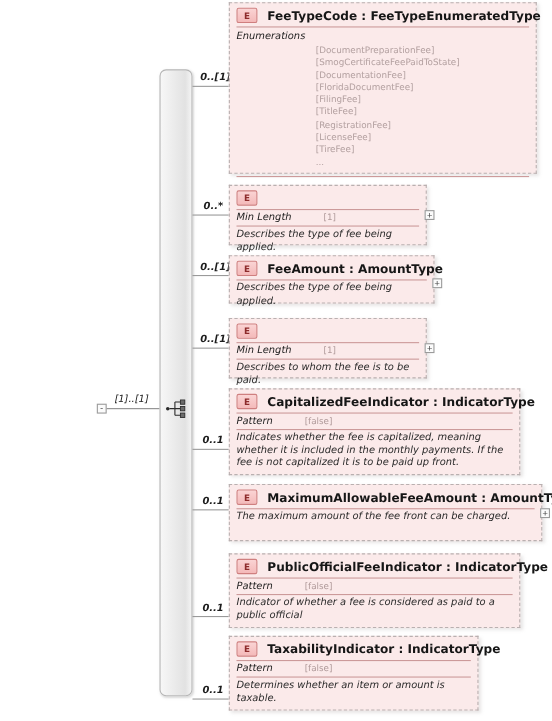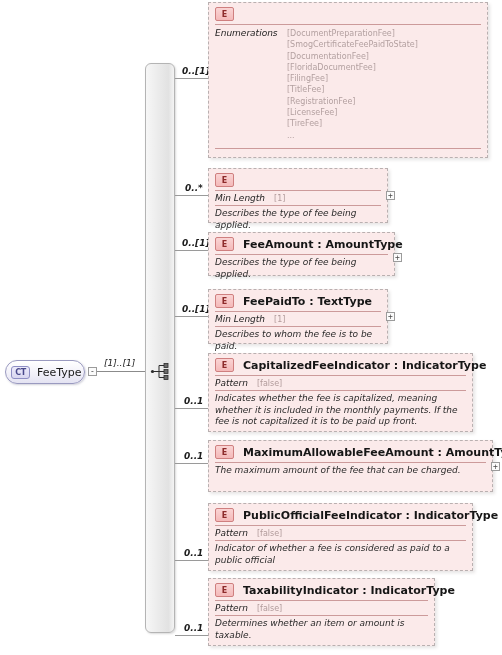--- a/index.html
+++ b/index.html
@@ -153,20 +153,21 @@
   .divider {
     height: 1px;
     background: #cc9a9a;
     margin: 0 6px;
   }
   .facet-row {
     display: flex;
     align-items: baseline;
     padding: 2px 6px 2px 6px;
     white-space: nowrap;
+    gap: 20px;
   }
   .facet-name {
     font-size: 9px;
     font-style: italic;
     color: #1d1d1d;
   }
   .facet-value {
     margin-left: 9px;
     font-size: 8px;
     color: #b09a9a;
@@ -180,20 +181,21 @@
     font-style: italic;
     color: #1d1d1d;
     flex: none;
     width: 72px;
   }
   .enum-values {
     font-size: 8px;
     color: #b3a0a0;
     line-height: 11.3px;
     white-space: nowrap;
+    margin-top: 12px;
   }
   .annotation {
     font-size: 9px;
     font-style: italic;
     color: #2a2a2a;
     padding: 2px 6px 4px 6px;
     line-height: 11.5px;
   }
 
   
@@ -224,24 +226,20 @@
     text-align: center;
     color: #4a4a4a;
     font-family: "DejaVu Sans Mono", monospace;
   }
 </style>
 </head>
 <body>
 
 <div id="diagram">
 
-  <div class="ct-node">
-    <span class="ct-badge">CT</span>
-    <span class="ct-label">FeeType</span>
-  </div>
   <div class="toggle-box toggle-ct">-</div>
   <div class="ct-link"></div>
   <div class="ct-card">[1]..[1]</div>
 
   <div class="seq-bar"></div>
   <svg class="seq-icon" viewBox="0 0 22 17">
     <circle cx="2.5" cy="8.5" r="1.6" fill="#2b2b2b"></circle>
     <line x1="4" y1="8.5" x2="9" y2="8.5" stroke="#2b2b2b" stroke-width="1"></line>
     <line x1="9" y1="2.5" x2="9" y2="14.5" stroke="#2b2b2b" stroke-width="1"></line>
     <line x1="9" y1="2.5" x2="14" y2="2.5" stroke="#2b2b2b" stroke-width="1"></line>
@@ -250,20 +248,21 @@
     <rect x="14" y="0.5" width="4" height="4" fill="#6b6b6b" stroke="#2b2b2b" stroke-width="0.8"></rect>
     <rect x="14" y="6.5" width="4" height="4" fill="#6b6b6b" stroke="#2b2b2b" stroke-width="0.8"></rect>
     <rect x="14" y="12.5" width="4" height="4" fill="#6b6b6b" stroke="#2b2b2b" stroke-width="0.8"></rect>
   </svg>
 
   <div class="hline" style="left:175px; top:78px; width:33px;"></div>
   <div class="card" style="left:182px; top:66px;">0..[1]</div>
   <div class="node" style="left:208px; top:2px; width:280px; height:156px;">
     <div class="node-header">
       <span class="e-badge">E</span>
+      <span class="node-title">FeeTypeCode : FeeTypeEnumeratedType</span>
     </div>
     <div class="divider"></div>
     <div class="enum-row">
       <span class="enum-label">Enumerations</span>
       <span class="enum-values"><span>[DocumentPreparationFee]</span><br><span>[SmogCertificateFeePaidToState]</span><br><span>[DocumentationFee]</span><br><span>[FloridaDocumentFee]</span><br><span>[FilingFee]</span><br><span>[TitleFee]</span><br><span>[RegistrationFee]</span><br><span>[LicenseFee]</span><br><span>[TireFee]</span><br><span>...</span></span>
     </div>
     <div class="divider" style="margin-top:4px;"></div>
   </div>
 
   <div class="hline" style="left:175px; top:195px; width:33px;"></div>
@@ -292,21 +291,20 @@
     <div class="divider"></div>
     <div class="annotation">Describes the type of fee being applied.</div>
   </div>
   <div class="plus-box" style="left:393px; top:253px;">+</div>
 
   <div class="hline" style="left:175px; top:316px; width:33px;"></div>
   <div class="card" style="left:182px; top:304px;">0..[1]</div>
   <div class="node" style="left:208px; top:289px; width:180px; height:55px;">
     <div class="node-header">
       <span class="e-badge">E</span>
-      <span class="node-title">FeePaidTo : TextType</span>
     </div>
     <div class="divider"></div>
     <div class="facet-row">
       <span class="facet-name">Min Length</span>
       <span class="facet-value">[1]</span>
     </div>
     <div class="divider"></div>
     <div class="annotation">Describes to whom the fee is to be paid.</div>
   </div>
   <div class="plus-box" style="left:386px; top:312px;">+</div>
@@ -328,21 +326,21 @@
   </div>
 
   <div class="hline" style="left:175px; top:463px; width:33px;"></div>
   <div class="card" style="left:184px; top:451px;">0..1</div>
   <div class="node" style="left:208px; top:440px; width:285px; height:52px;">
     <div class="node-header">
       <span class="e-badge">E</span>
       <span class="node-title">MaximumAllowableFeeAmount : AmountType</span>
     </div>
     <div class="divider"></div>
-    <div class="annotation">The maximum amount of the fee that can be charged.</div>
+    <div class="annotation">The maximum amount of the fee front can be charged.</div>
   </div>
   <div class="plus-box" style="left:491px; top:462px;">+</div>
 
   <div class="hline" style="left:175px; top:560px; width:33px;"></div>
   <div class="card" style="left:184px; top:548px;">0..1</div>
   <div class="node" style="left:208px; top:503px; width:265px; height:68px;">
     <div class="node-header">
       <span class="e-badge">E</span>
       <span class="node-title">PublicOfficialFeeIndicator : IndicatorType</span>
     </div>

